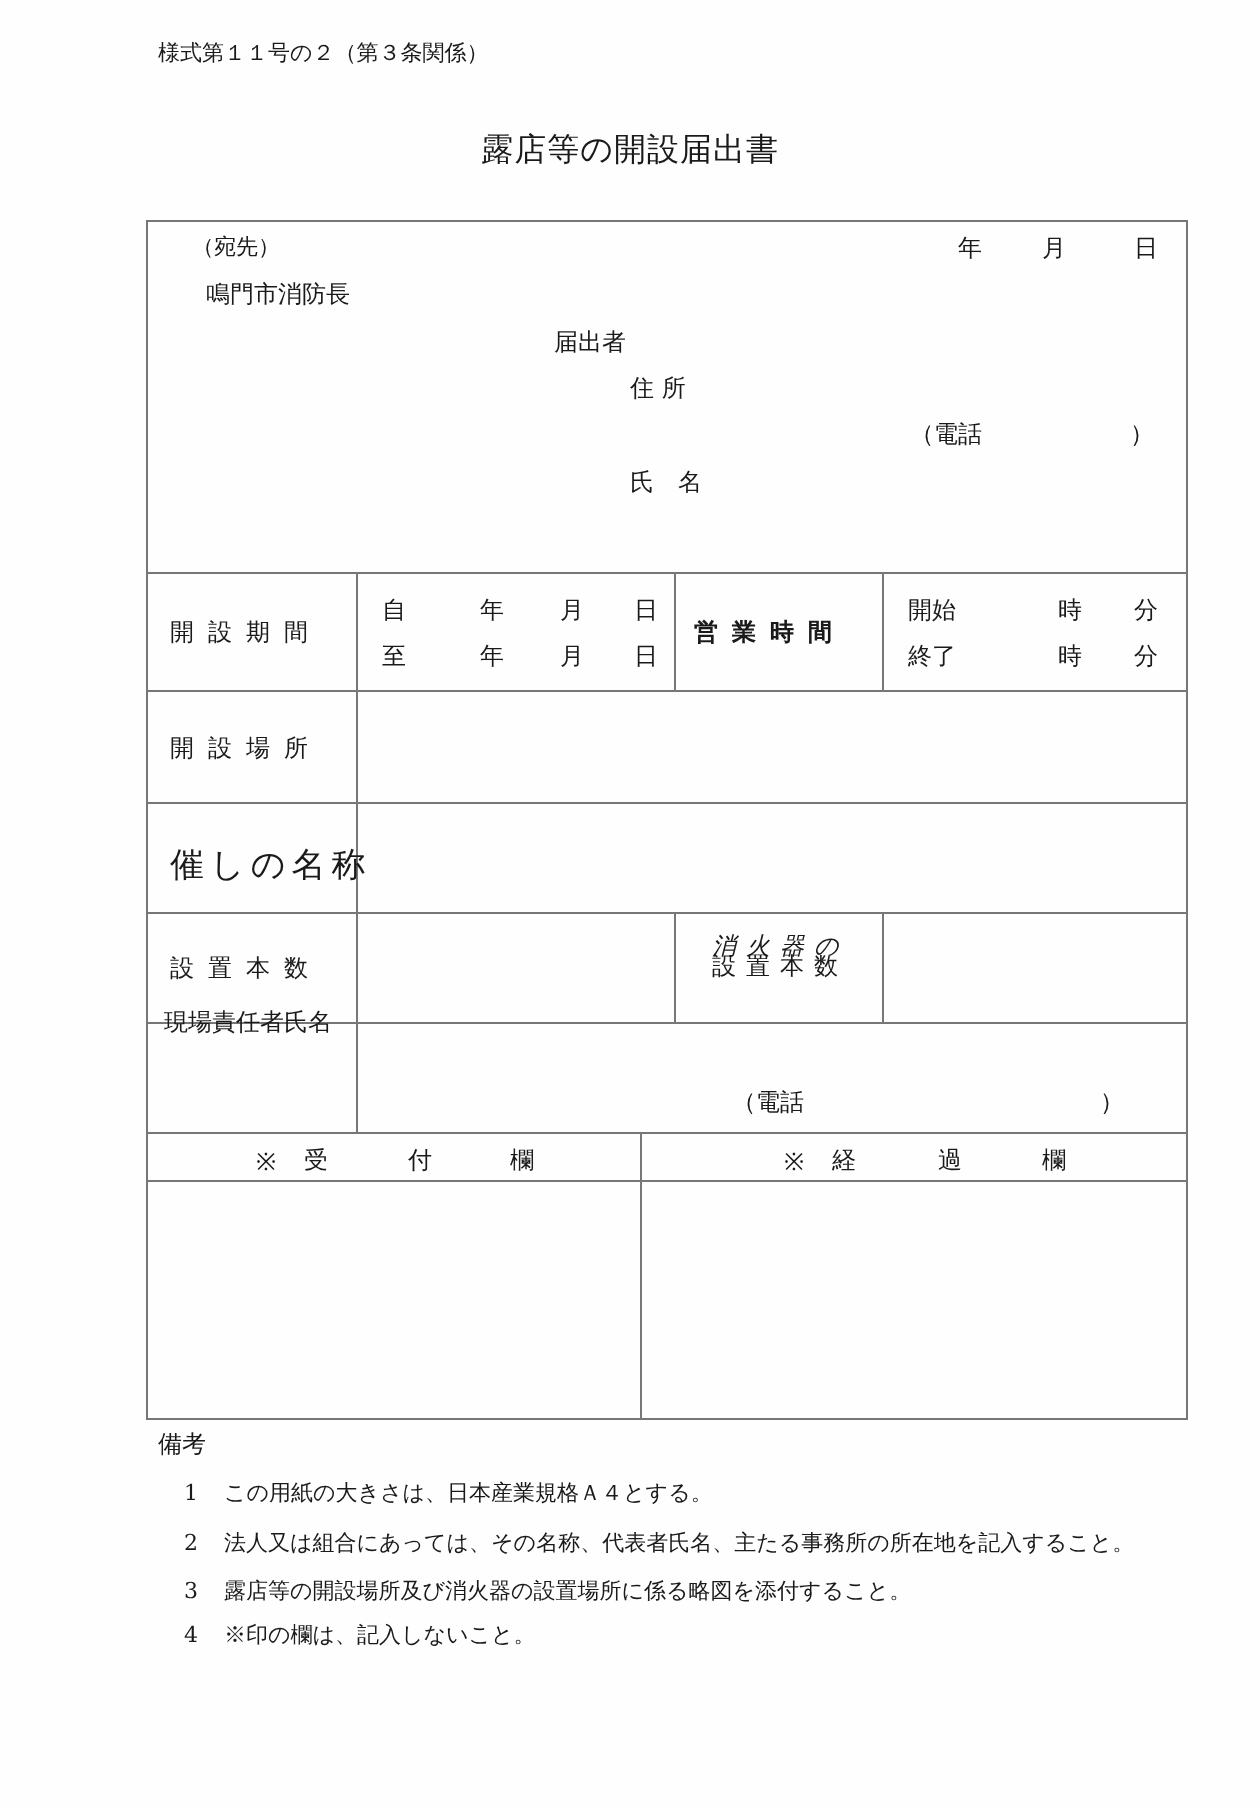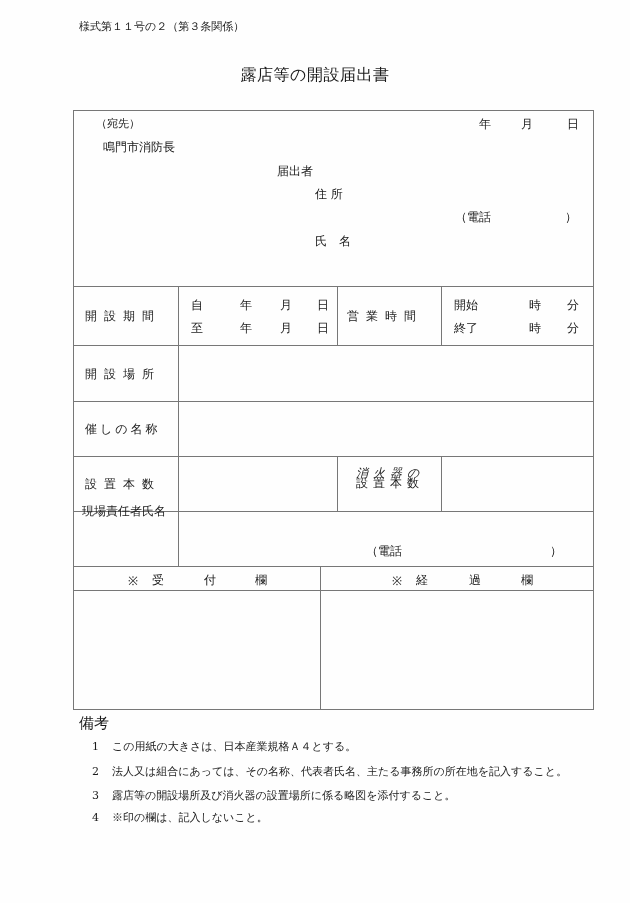--- a/index.html
+++ b/index.html
@@ -11,21 +11,21 @@
 
     
     .line { position: absolute; background: #777; }
     .h { height: 1px; }
     .v { width: 1px; }
 
     .t { position: absolute; white-space: nowrap; font-size: 12px; }
     .lbl { font-size: 12px; letter-spacing: 7px; }
     .sm { font-size: 11px; }
 
-    .notes-title { left: 79px; top: 714px; font-size: 15px; }
+    .notes-title { left: 79px; top: 714px; font-size: 12px; }
     .note { position: absolute; left: 92px; font-size: 11px; white-space: nowrap; }
     .note .num { display: inline-block; width: 20px; }
   </style>
 </head>
 <body>
 
 <div class="abs form-id">様式第１１号の２（第３条関係）</div>
 <div class="abs title">露店等の開設届出書</div>
 
 <div>
@@ -66,32 +66,32 @@
   <span class="t lbl" style="left:85px;top:308px;">開設期間</span>
   <span class="t" style="left:191px;top:297px;">自</span>
   <span class="t" style="left:240px;top:297px;">年</span>
   <span class="t" style="left:280px;top:297px;">月</span>
   <span class="t" style="left:317px;top:297px;">日</span>
   <span class="t" style="left:191px;top:320px;">至</span>
   <span class="t" style="left:240px;top:320px;">年</span>
   <span class="t" style="left:280px;top:320px;">月</span>
   <span class="t" style="left:317px;top:320px;">日</span>
 
-  <span class="t lbl" style="left:347px;top:308px;">営業時間</span>
+  <span class="t lbl" style="left:347px;top:308px;font-weight:bold;">営業時間</span>
   <span class="t" style="left:454px;top:297px;">開始</span>
   <span class="t" style="left:529px;top:297px;">時</span>
   <span class="t" style="left:567px;top:297px;">分</span>
   <span class="t" style="left:454px;top:320px;">終了</span>
   <span class="t" style="left:529px;top:320px;">時</span>
   <span class="t" style="left:567px;top:320px;">分</span>
 
   <span class="t lbl" style="left:85px;top:366px;">開設場所</span>
   <div style="position:absolute;left:179px;top:346px;width:414px;height:55px;"></div>
 
-  <span class="t" style="left:85px;top:421px;font-size:12px;letter-spacing:3px;">催しの名称</span>
+  <span class="t" style="left:85px;top:421px;font-size:17px;letter-spacing:3px;">催しの名称</span>
   <div style="position:absolute;left:179px;top:402px;width:414px;height:54px;"></div>
 
   <span class="t lbl" style="left:85px;top:476px;">設置本数</span>
   <div style="position:absolute;left:179px;top:457px;width:158px;height:54px;"></div>
   <span class="t" style="left:356px;top:465px;letter-spacing:5px;font-style:italic;">消火器の</span>
   <span class="t" style="left:356px;top:475px;letter-spacing:5px;">設置本数</span>
   <div style="position:absolute;left:442px;top:457px;width:151px;height:54px;"></div>
 
   <span class="t" style="left:82px;top:503px;">現場責任者氏名</span>
   <div style="position:absolute;left:179px;top:512px;width:414px;height:54px;"></div>

